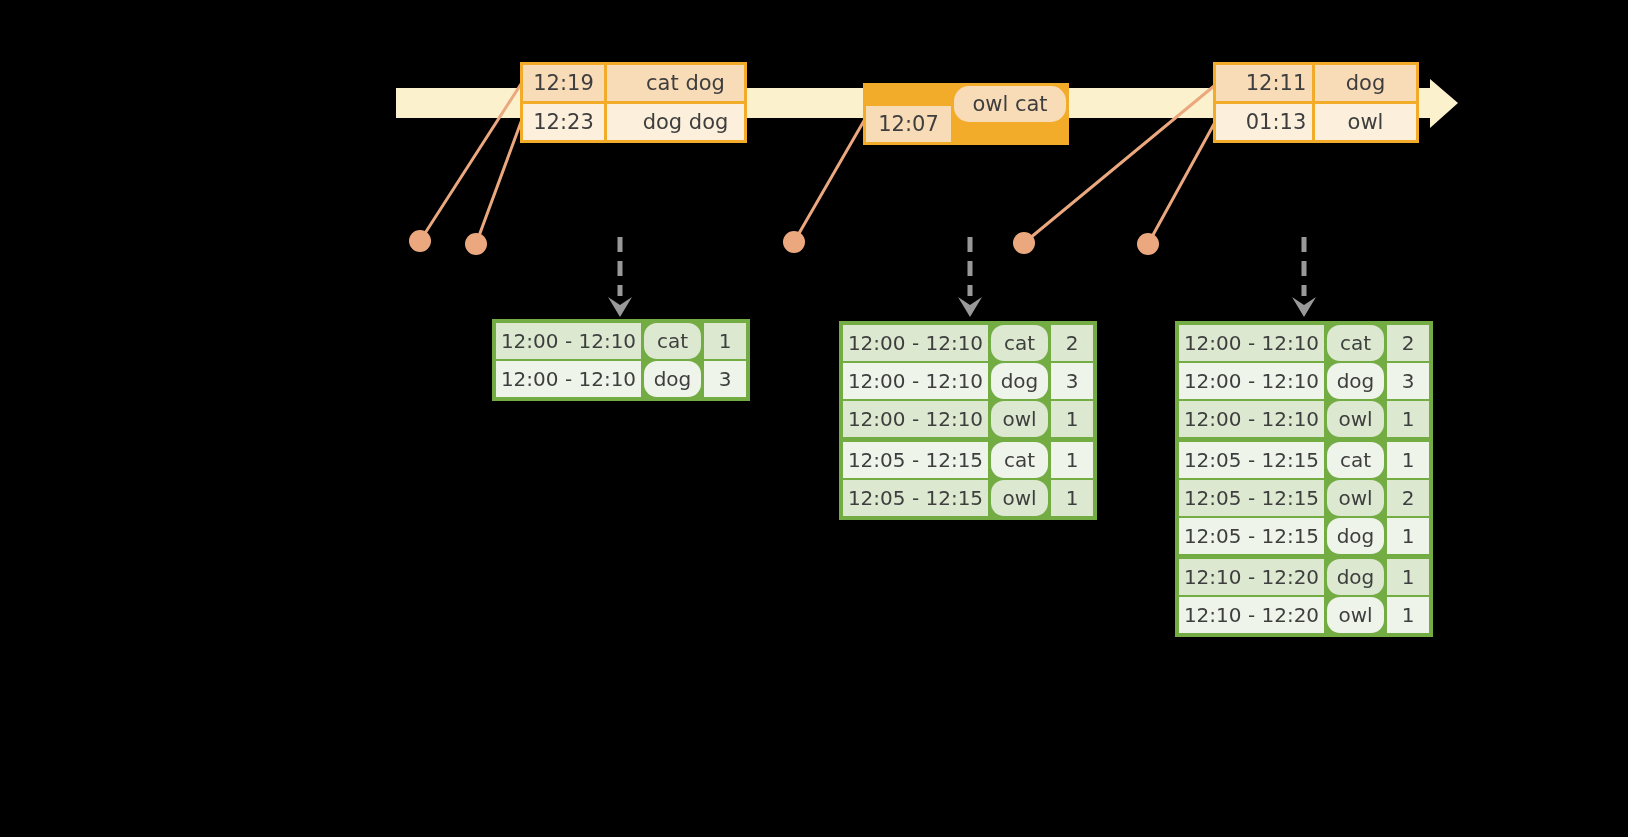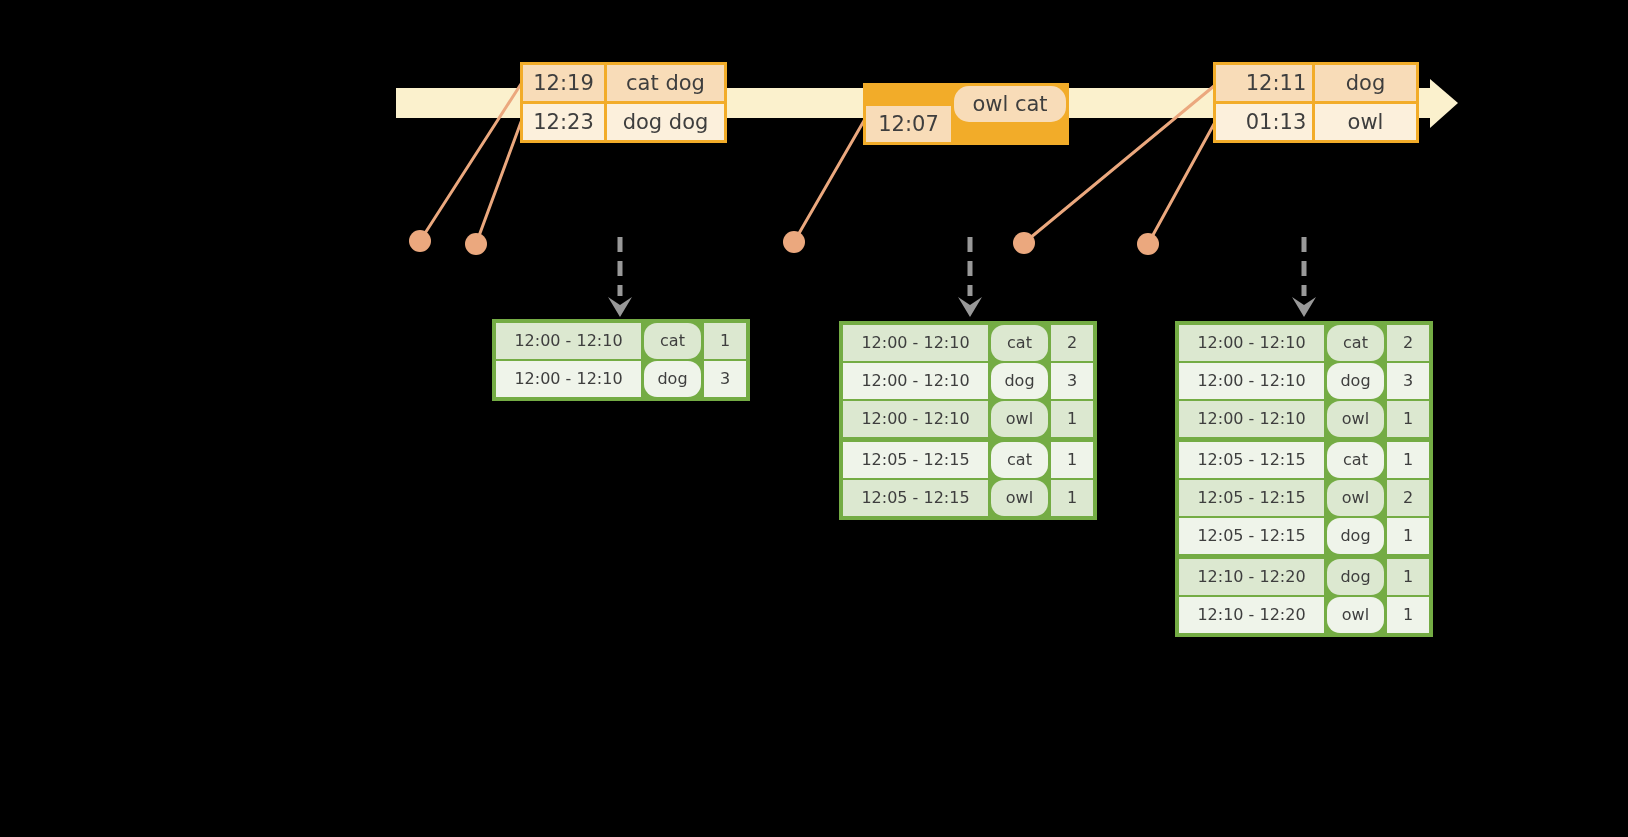--- a/index.html
+++ b/index.html
@@ -29,34 +29,34 @@
     position:absolute;z-index:2;background:var(--gold);
     padding:3px;display:flex;flex-direction:column;gap:3px;
   }
   .etable .erow{display:flex;gap:3px;}
   .etable .cell{
     height:36px;display:flex;align-items:center;justify-content:center;
     font-size:21px;line-height:1;color:var(--ink);
   }
   .etable .erow.even .cell{background:var(--peach);}
   .etable .erow.odd  .cell{background:var(--cream);}
-  .e1 .cell.time{width:81px;}  .e1 .cell.value{width:117px;}
+  .e1 .cell.time{width:81px;}  .e1 .cell.value{width:117px;padding-left:20px;}
   .e2 .cell.time{width:85px;margin-top:20px;}  .e2 .cell.value{width:112px;border-radius:15px;}
   .e3 .cell.time{width:72px;padding-left:24px;}  .e3 .cell.value{width:101px;}
 
   
   .rtable{
     position:absolute;z-index:2;background:var(--green);
     padding:4px;display:flex;flex-direction:column;gap:2px;
   }
   .rtable .rrow{display:flex;gap:3px;}
   .rtable .rrow.group-start{margin-top:3px;}
   .rtable .cell{
     height:36px;display:flex;align-items:center;justify-content:center;
-    font-size:16px;line-height:1;color:var(--ink);
+    font-size:20px;line-height:1;color:var(--ink);
   }
   .rtable .rrow.even .cell{background:var(--gdark);}
   .rtable .rrow.odd  .cell{background:var(--glight);}
   .rtable .cell.window{width:145px;}
   .rtable .cell.animal{width:57px;border-radius:13px;}
   .rtable .cell.count{width:42px;}
 </style>
 </head>
 <body>
 

